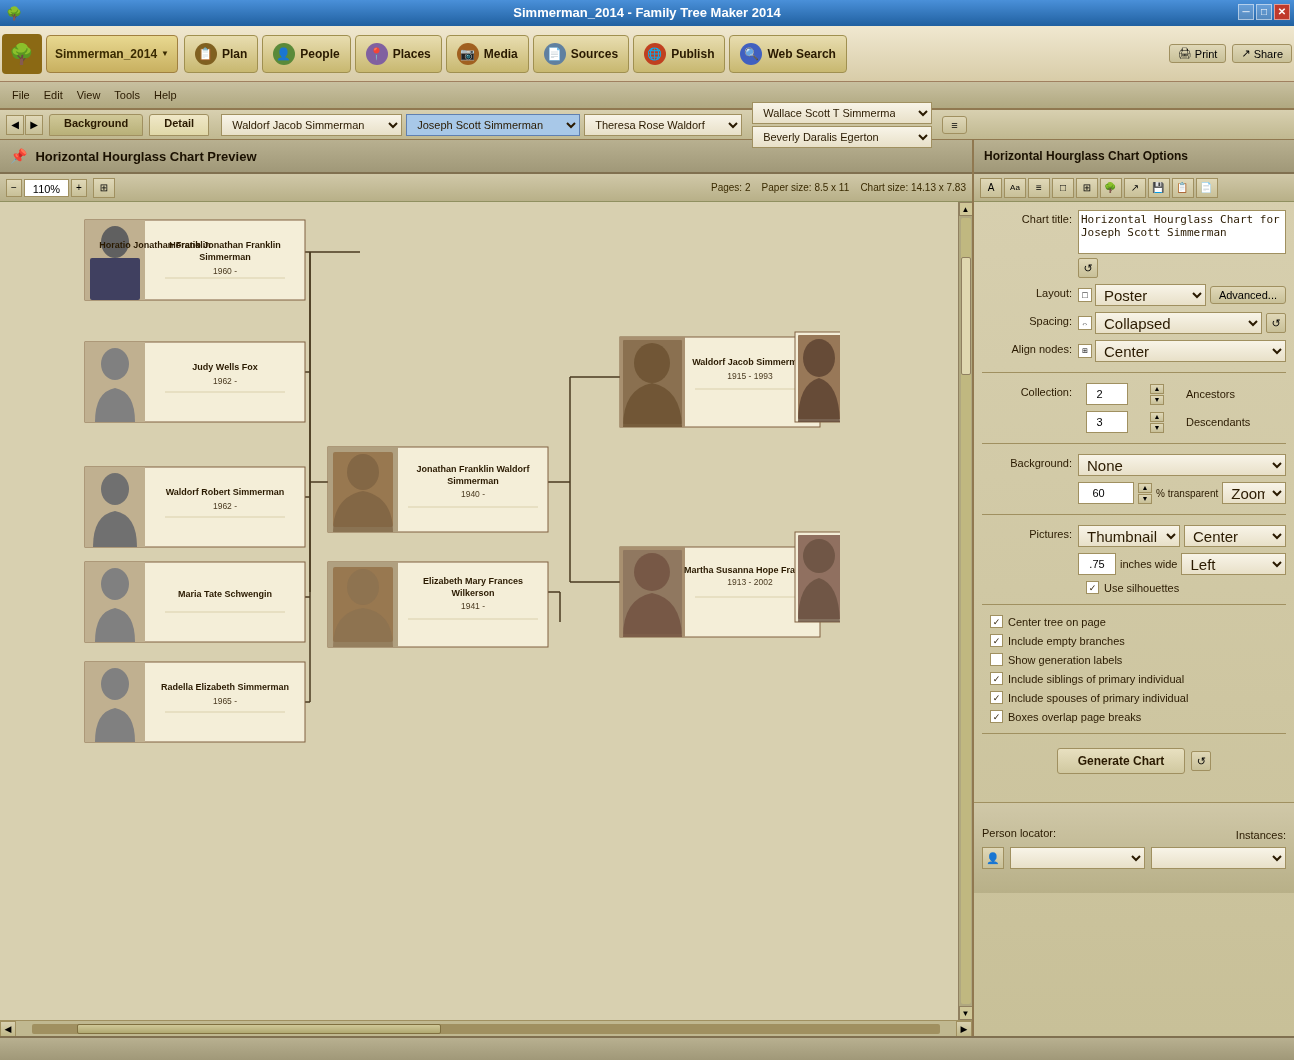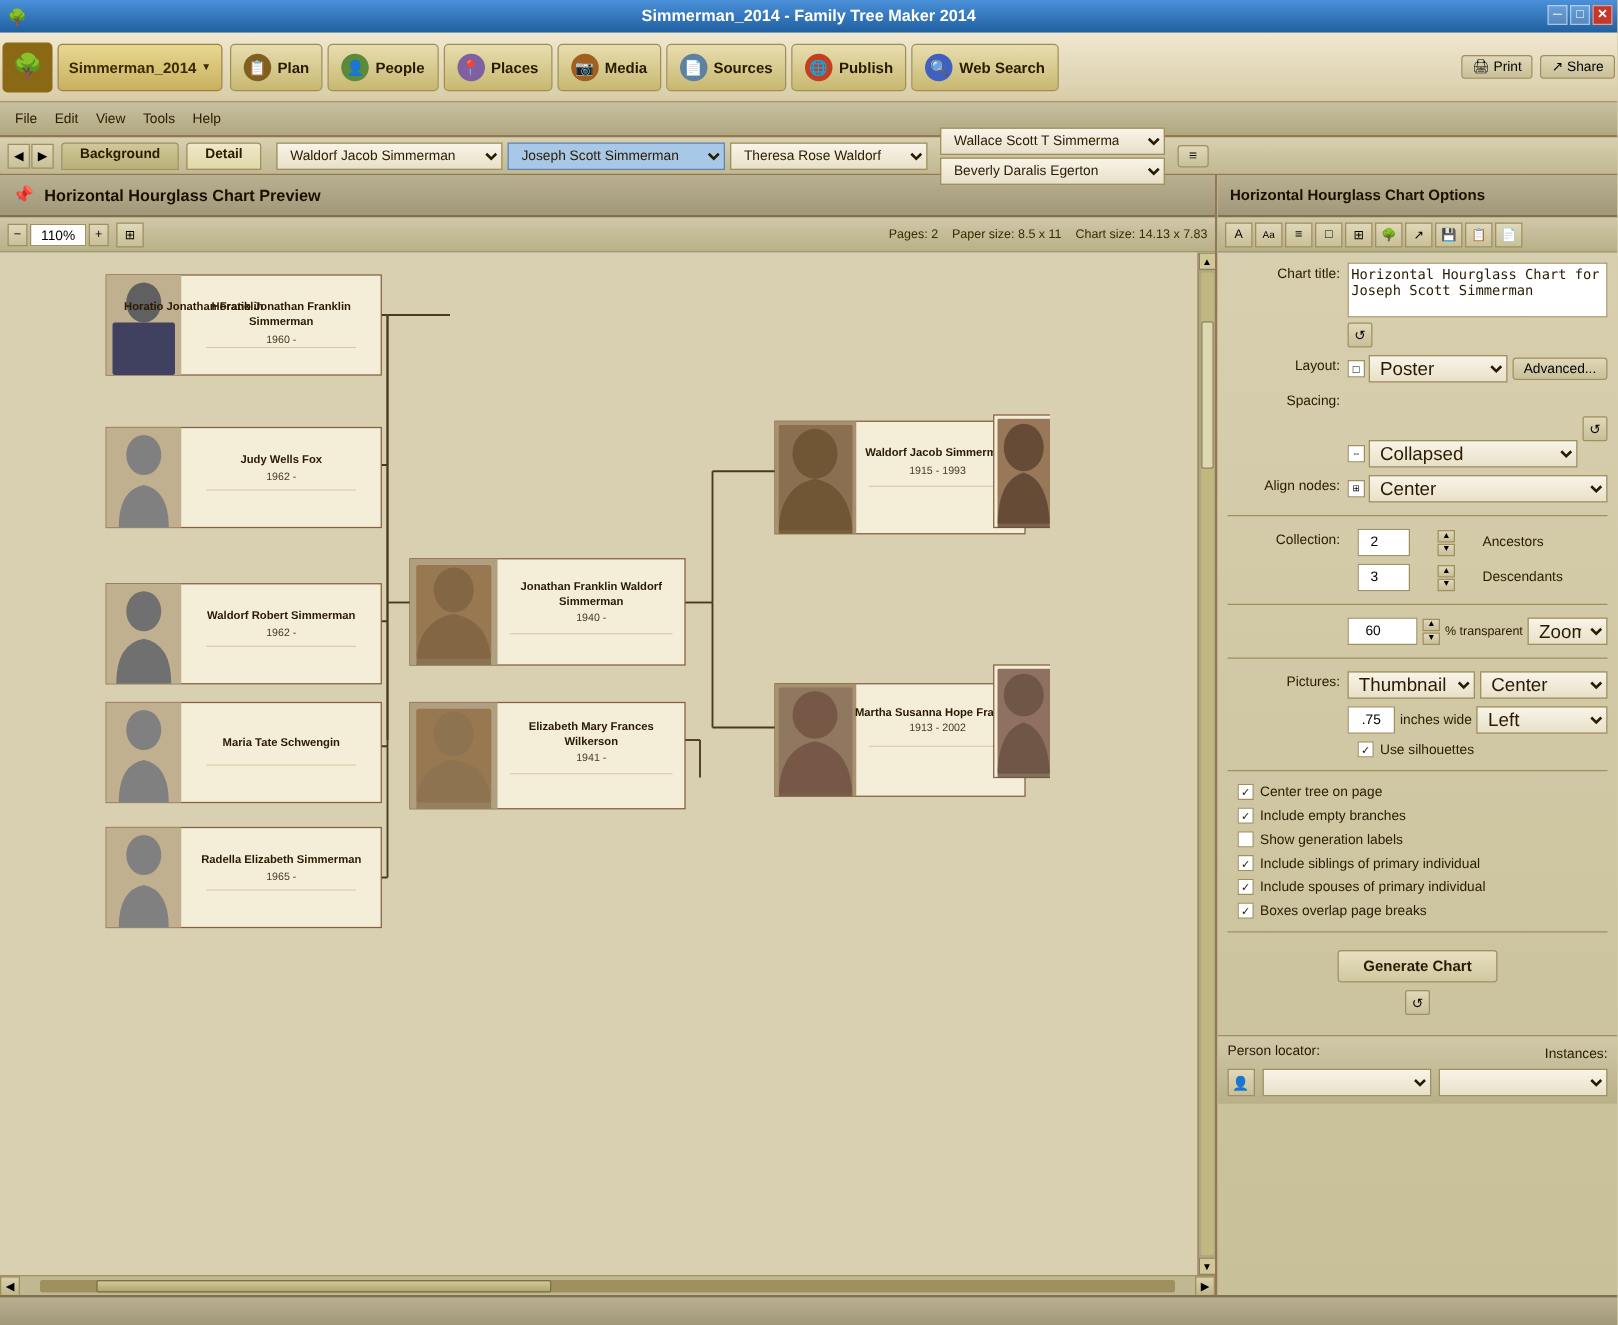--- a/index.html
+++ b/index.html
@@ -423,22 +423,22 @@
       border-radius: 3px;
       padding: 5px 20px;
       cursor: pointer;
       font-size: 12px;
       font-weight: bold;
       color: #2a1a00;
     }
     .person-locator {
       background: linear-gradient(to bottom, #d0c8a8, #b8b088);
       border-top: 1px solid #a09060;
-      padding: 6px 8px;
-      margin-top: 4px;
+      padding: 24px 8px;
+      margin-top: 16px;
     }
     .locator-row {
       display: flex;
       align-items: center;
       gap: 6px;
     }
     .locator-label { font-size: 11px; color: #2a1a00; margin-bottom: 4px; }
     .locator-instances { font-size: 11px; color: #2a1a00; }
 
     
@@ -823,21 +823,21 @@
             </select>
           </div>
           <div class="adv-btn">Advanced...</div>
         </div>
       </div>
 
 
       <div class="opt-row">
         <div class="opt-label">Spacing:</div>
         <div class="opt-control">
-          <div style="display: flex; align-items: center; gap: 3px; flex: 1; margin-top: 40px;">
+          <div style="display: flex; align-items: center; gap: 3px; flex: 1;">
             <div style="width: 14px; height: 14px; border: 1px solid #a09060; background: white; display: flex; align-items: center; justify-content: center; font-size: 7px;">⇔</div>
             <select class="opt-select">
               <option>Collapsed</option>
             </select>
           </div>
           <div class="refresh-icon">↺</div>
         </div>
       </div>
 
       <div class="opt-row">
@@ -876,20 +876,28 @@
               <div class="opt-spin-btn">▲</div>
               <div class="opt-spin-btn">▼</div>
             </div>
             <span class="gen-label">Descendants</span>
           </div>
         </div>
       </div>
 
       <div class="divider"></div>
 
+      <div class="opt-row">
+        <div class="opt-label">Background:</div>
+        <div class="opt-control">
+          <select class="opt-select">
+            <option>None</option>
+          </select>
+        </div>
+      </div>
       <div class="opt-row">
         <div class="opt-label"></div>
         <div class="opt-control">
           <input type="number" class="opt-number" value="60" style="width: 56px;">
           <div class="opt-spinner">
             <div class="opt-spin-btn">▲</div>
             <div class="opt-spin-btn">▼</div>
           </div>
           <span class="percent-label">% transparent</span>
           <select class="opt-select" style="width: 60px;">
@@ -951,21 +959,21 @@
         <div class="opt-checkbox checked"></div>
         <span>Include spouses of primary individual</span>
       </div>
       <div class="checkbox-row">
         <div class="opt-checkbox checked"></div>
         <span>Boxes overlap page breaks</span>
       </div>
 
       <div class="divider"></div>
 
-      <div style="display: flex; align-items: center; justify-content: center; gap: 6px; margin: 4px 0; flex-direction: column;">
+      <div style="display: flex; align-items: center; justify-content: center; gap: 6px; margin: 4px 0;">
         <button class="generate-btn">Generate Chart</button>
         <div class="refresh-icon">↺</div>
       </div>
     </div>
 
     <div class="person-locator">
       <div class="locator-row">
         <span class="locator-label" style="flex: 1;">Person locator:</span>
         <span class="locator-instances">Instances:</span>
       </div>

